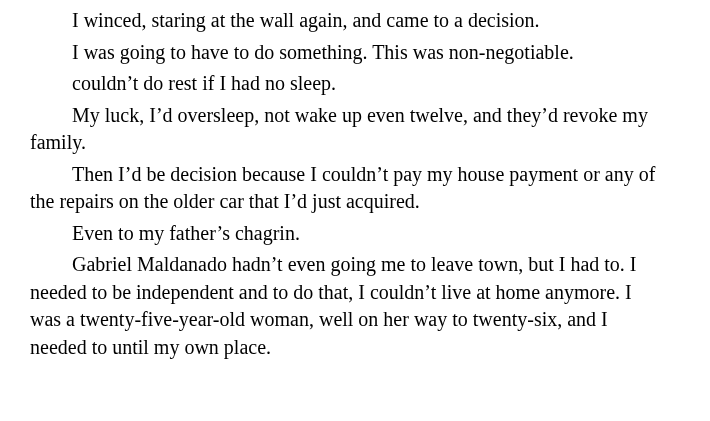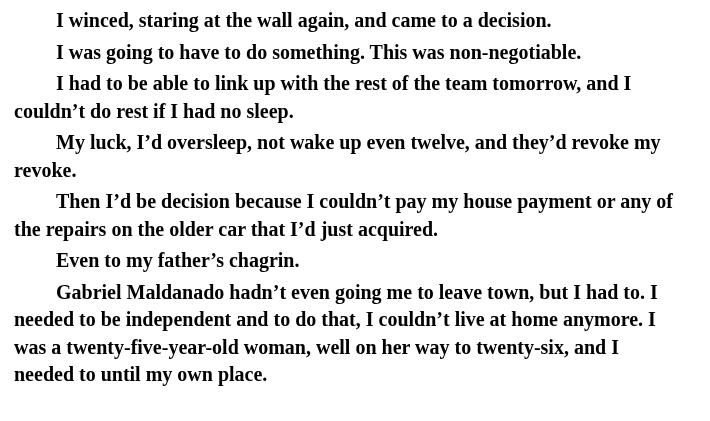--- a/index.html
+++ b/index.html
@@ -18,22 +18,21 @@
     height: 421px;
     padding: 7px 0 0 14px;
     background: #ffffff;
     color: #000000;
     font-family: "Liberation Serif", "DejaVu Serif", serif;
     font-size: 20px;
     line-height: 27.5px;
     font-weight: 400;
   }
   .para {
-    margin: 0 0 4px 0;
-    font-weight: bold;
+    margin: 0 0 4px 16px;
   }
   .line {
     white-space: nowrap;
   }
   .para .line:first-child {
     padding-left: 42px; 
   }
 </style>
 </head>
 <body>
@@ -42,27 +41,26 @@
 
   <p class="para">
     <span class="line">I winced, staring at the wall again, and came to a decision.</span>
   </p>
 
   <p class="para">
     <span class="line">I was going to have to do something. This was non-negotiable.</span>
   </p>
 
   <p class="para">
-    <span class="line" style="display:block">I had to be able to link up with the rest of the team tomorrow, and I</span>
     <span class="line" style="display:block">couldn’t do rest if I had no sleep.</span>
   </p>
 
   <p class="para">
     <span class="line" style="display:block">My luck, I’d oversleep, not wake up even twelve, and they’d revoke my</span>
-    <span class="line" style="display:block">revoke.</span>
+    <span class="line" style="display:block">family.</span>
   </p>
 
   <p class="para">
     <span class="line" style="display:block">Then I’d be decision because I couldn’t pay my house payment or any of</span>
     <span class="line" style="display:block">the repairs on the older car that I’d just acquired.</span>
   </p>
 
   <p class="para">
     <span class="line">Even to my father’s chagrin.</span>
   </p>

